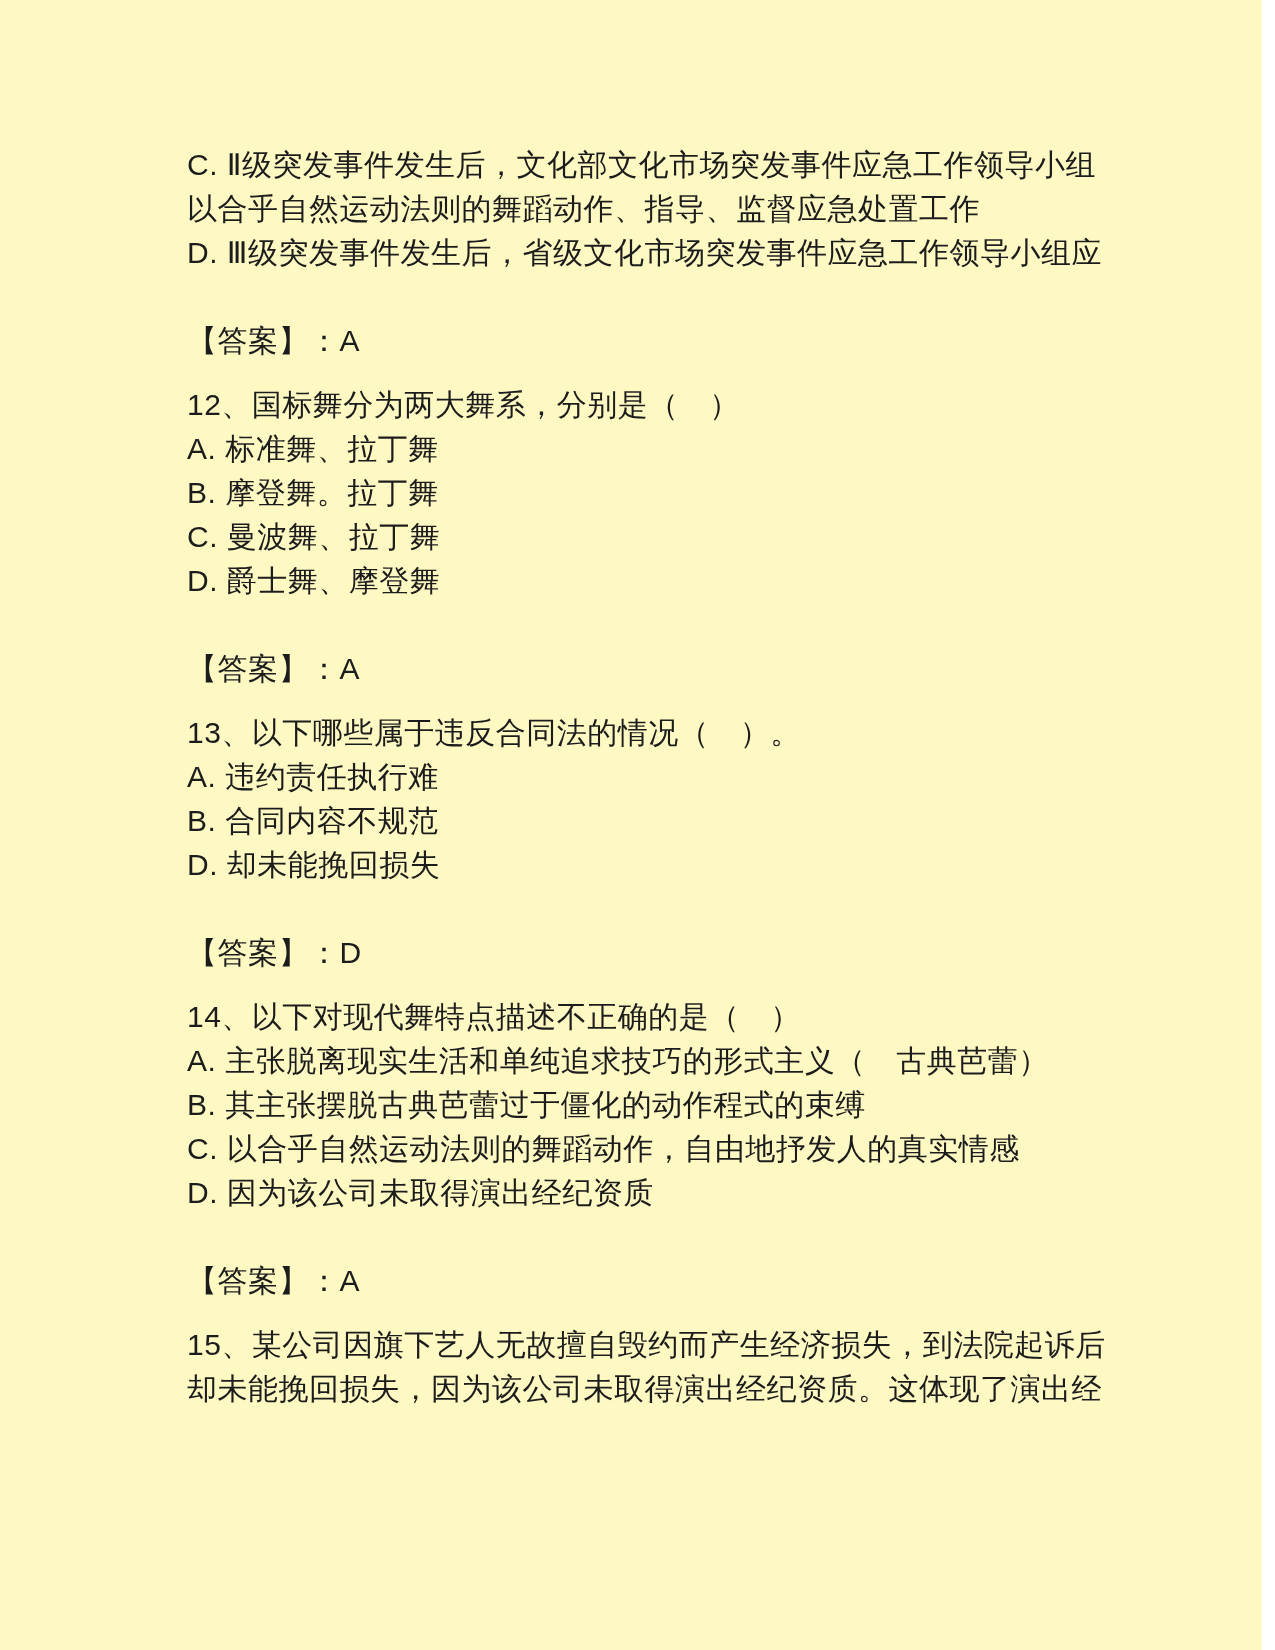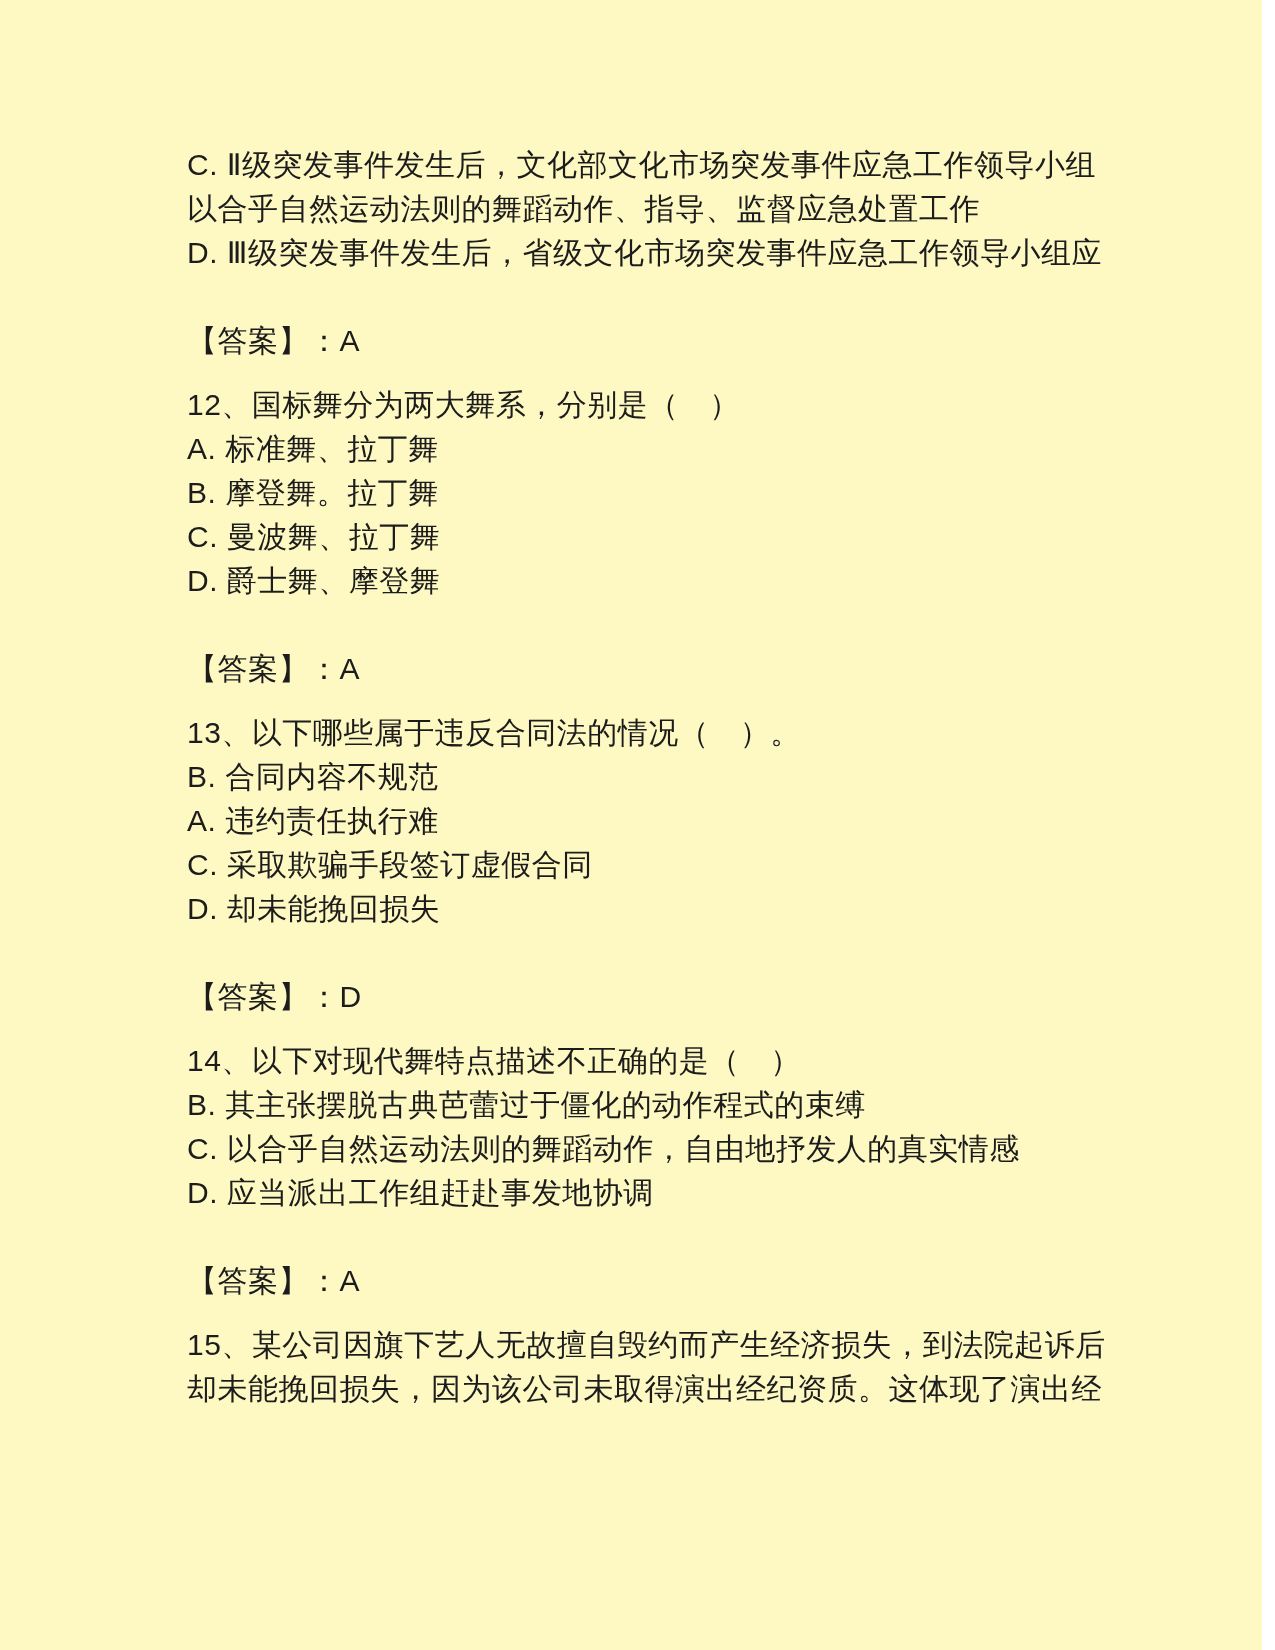--- a/index.html
+++ b/index.html
@@ -58,33 +58,33 @@
       <p>A. 标准舞、拉丁舞</p>
       <p>B. 摩登舞。拉丁舞</p>
       <p>C. 曼波舞、拉丁舞</p>
       <p>D. 爵士舞、摩登舞</p>
     </section>
 
     <p class="answer-line"><span>【答案】：</span><span>A</span></p>
 
     <section class="qa-block">
       <p>13、以下哪些属于违反合同法的情况（　）。</p>
+      <p>A. 违约责任执行难</p>
       <p>B. 合同内容不规范</p>
-      <p>A. 违约责任执行难</p>
-      <p>C. 采取欺骗手段签订虚假合同</p>
       <p>D. 却未能挽回损失</p>
     </section>
 
     <p class="answer-line"><span>【答案】：</span><span>D</span></p>
 
     <section class="qa-block">
       <p>14、以下对现代舞特点描述不正确的是（　）</p>
+      <p>A. 主张脱离现实生活和单纯追求技巧的形式主义（　古典芭蕾）</p>
       <p>B. 其主张摆脱古典芭蕾过于僵化的动作程式的束缚</p>
       <p>C. 以合乎自然运动法则的舞蹈动作，自由地抒发人的真实情感</p>
-      <p>D. 应当派出工作组赶赴事发地协调</p>
+      <p>D. 因为该公司未取得演出经纪资质</p>
     </section>
 
     <p class="answer-line"><span>【答案】：</span><span>A</span></p>
 
     <section class="qa-block">
       <p>15、某公司因旗下艺人无故擅自毁约而产生经济损失，到法院起诉后</p>
       <p>却未能挽回损失，因为该公司未取得演出经纪资质。这体现了演出经</p>
     </section>
 
   </div>

